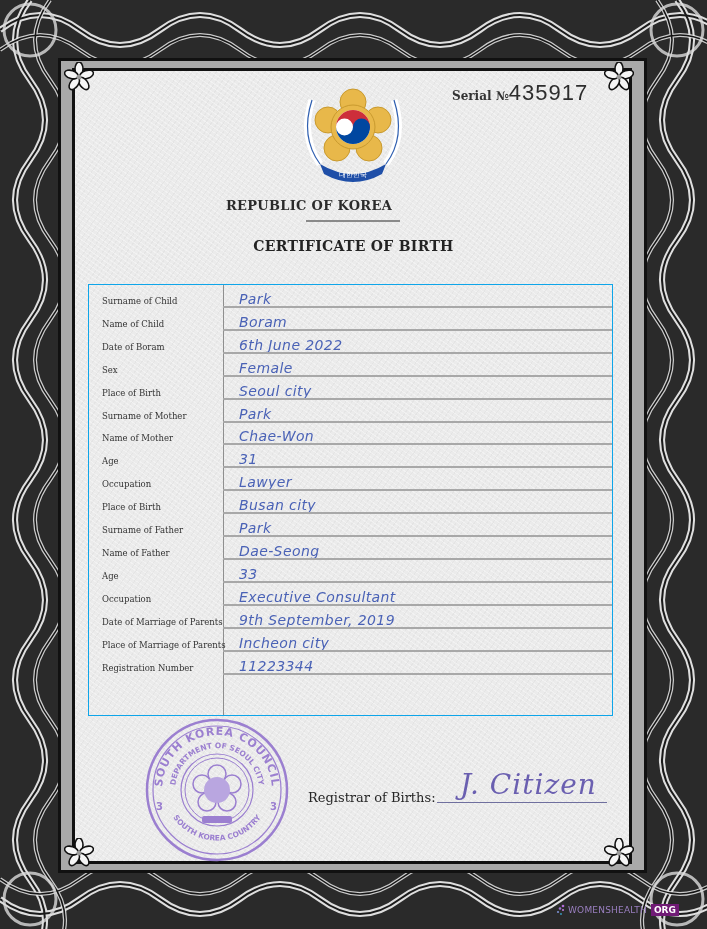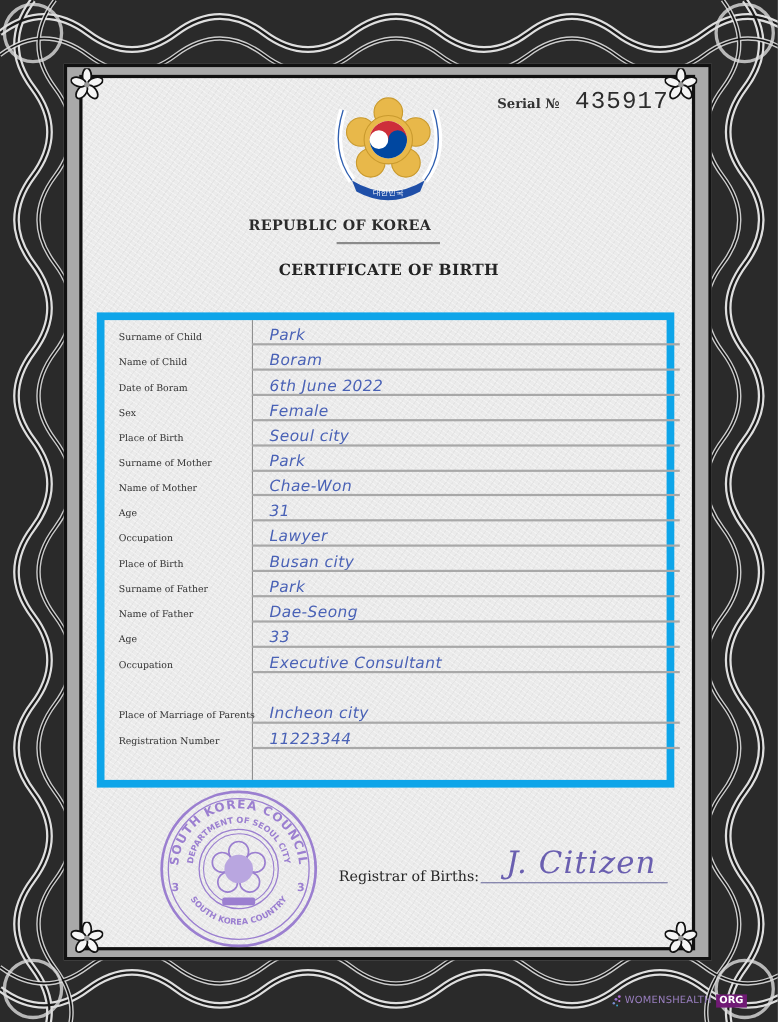--- a/index.html
+++ b/index.html
@@ -6,28 +6,28 @@
   body{width:707px;height:929px;position:relative;overflow:hidden;background:#2a2a2a;font-family:"DejaVu Serif",serif;}
   .border-art{position:absolute;left:0;top:0;width:707px;height:929px;}
   .frame-outer{position:absolute;left:58px;top:58px;width:589px;height:815px;background:#a9a9a9;border:3px solid #111;box-sizing:border-box;}
   .frame-inner{position:absolute;left:72px;top:68px;width:560px;height:796px;border:3px solid #111;box-sizing:border-box;
     background:#ebebeb;
     background-image:
       repeating-linear-gradient(35deg, rgba(255,255,255,0.35) 0 1px, rgba(0,0,0,0) 1px 4px),
       repeating-linear-gradient(-55deg, rgba(0,0,0,0.03) 0 1px, rgba(0,0,0,0) 1px 5px);
   }
   .corner-flower{position:absolute;width:30px;height:30px;}
-  .serial{position:absolute;left:452px;top:80px;display:flex;align-items:baseline;gap:14px;}
+  .serial{position:absolute;left:452px;top:80px;display:flex;align-items:baseline;}
   .serial-label{font-family:"DejaVu Serif",serif;font-size:12px;font-weight:bold;color:#333;}
-  .serial-value{font-family:Liberation Mono, monospace;font-size:22px;color:#2d2d2d;letter-spacing:1px;}
+  .serial-value{font-family:Liberation Sans, sans-serif;font-size:22px;color:#2d2d2d;letter-spacing:1px;}
   .emblem{position:absolute;left:298px;top:82px;width:110px;height:108px;}
   .country{position:absolute;left:0;width:618px;top:198px;text-align:center;font-size:13px;font-weight:bold;color:#2b2b2b;letter-spacing:0.3px;}
   .country-rule{position:absolute;left:306px;top:220px;width:94px;height:2px;background:#8a8a8a;}
   .title{position:absolute;left:0;width:707px;top:238px;text-align:center;font-size:14px;font-weight:bold;color:#232323;letter-spacing:0.3px;}
-  .table{position:absolute;left:88px;top:284px;width:525px;height:432px;border:7px solid #0ea5e9;box-sizing:border-box;}
+  .table{position:absolute;left:88px;top:284px;width:525px;height:432px;border:1px solid #0ea5e9;box-sizing:border-box;}
   .table .col-divider{position:absolute;left:134px;top:0;bottom:0;width:1px;background:#8f8f8f;}
   .row{position:absolute;left:0;width:523px;height:23px;}
   .row .label{position:absolute;left:13px;bottom:2px;font-size:8.5px;color:#333;white-space:nowrap;}
   .row .value{position:absolute;left:150px;bottom:1px;font-family:"DejaVu Sans",sans-serif;font-style:oblique;font-size:14px;color:#4a62b6;white-space:nowrap;letter-spacing:0.4px;}
   .row .rule{position:absolute;left:134px;right:0;bottom:0;height:2px;background:#a8a8a8;}
   .seal{position:absolute;left:142px;top:718px;width:150px;height:144px;}
   .registrar{position:absolute;left:308px;top:790px;font-size:13px;color:#262626;}
   .sig-line{position:absolute;left:437px;top:802px;width:170px;height:1px;background:#6f6f9e;}
   .signature{position:absolute;left:460px;top:768px;font-family:"DejaVu Serif",serif;font-style:italic;font-size:28px;color:#6a5fb0;letter-spacing:1px;}
   .watermark{position:absolute;left:556px;top:904px;display:flex;align-items:center;gap:2px;}
@@ -211,20 +211,25 @@
   <div class="row" style="top:275px;">
     <span class="label">Age</span>
     <span class="value">33</span>
     <span class="rule"></span>
   </div>
   <div class="row" style="top:298px;">
     <span class="label">Occupation</span>
     <span class="value">Executive Consultant</span>
     <span class="rule"></span>
   </div>
+  <div class="row" style="top:321px;">
+    <span class="label">Date of Marriage of Parents</span>
+    <span class="value"> 9th September, 2019</span>
+    <span class="rule"></span>
+  </div>
   <div class="row" style="top:344px;">
     <span class="label">Place of Marriage of Parents</span>
     <span class="value">Incheon city</span>
     <span class="rule"></span>
   </div>
   <div class="row" style="top:367px;">
     <span class="label">Registration Number</span>
     <span class="value">11223344</span>
     <span class="rule"></span>
   </div>

